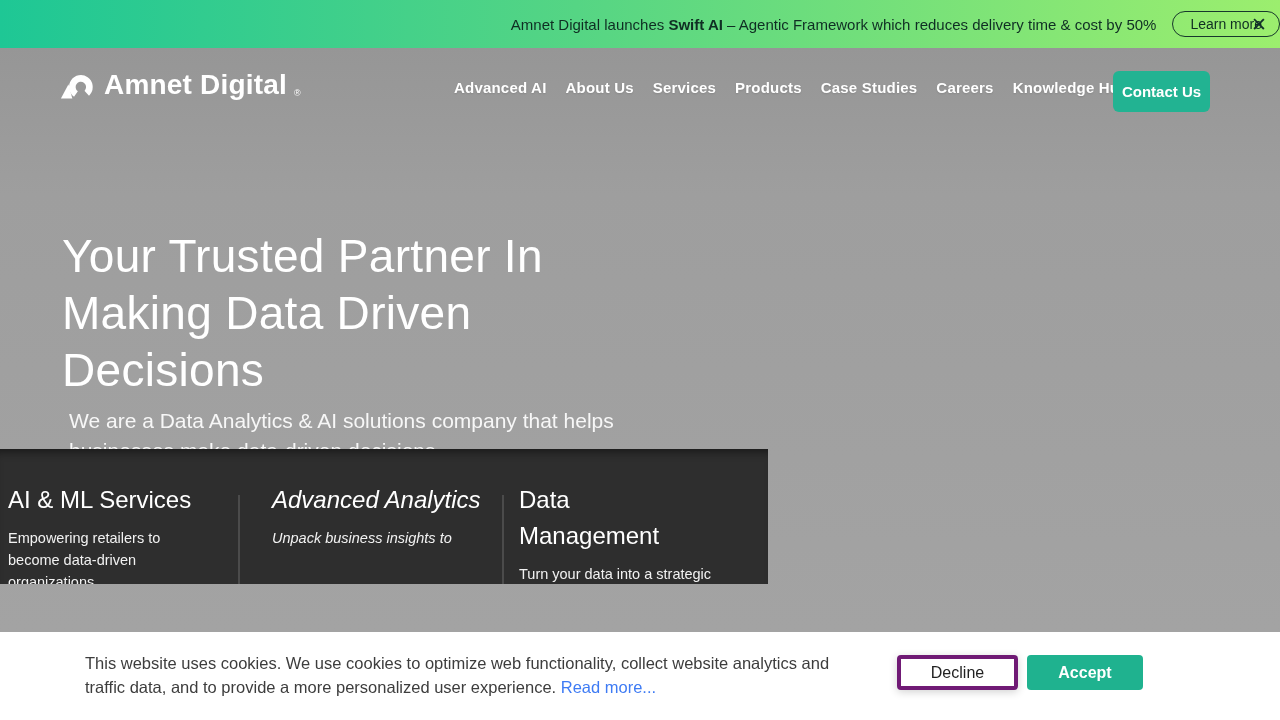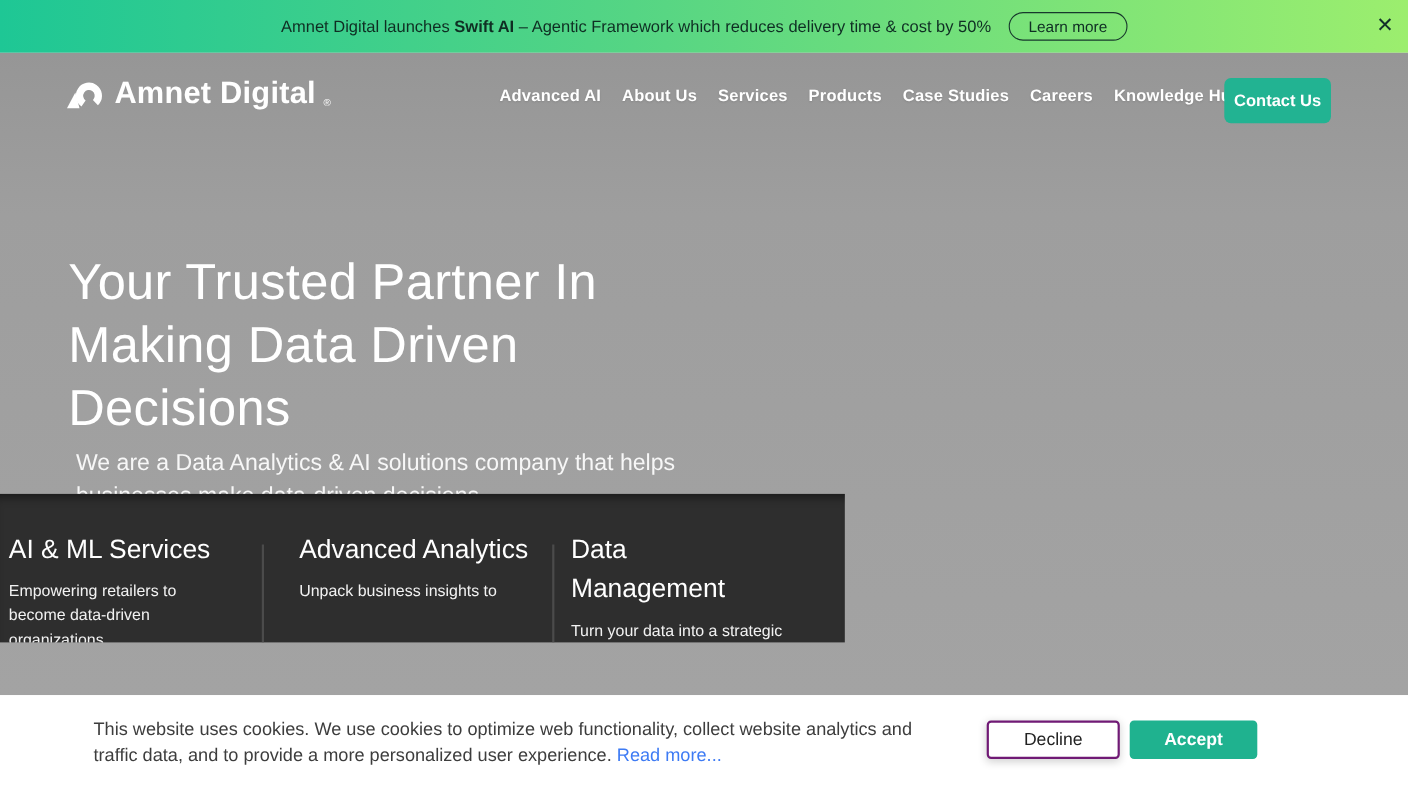--- a/index.html
+++ b/index.html
@@ -7,21 +7,21 @@
   body {
     position:relative; overflow:hidden; background:#fff;
     font-family:"Liberation Sans", sans-serif;
     -webkit-font-smoothing:antialiased;
   }
 
   
   .banner {
     position:absolute; top:0; left:0; width:1280px; height:48px;
     background:linear-gradient(90deg,#1ec795 0%,#55d584 45%,#9cee6e 100%);
-    display:flex; align-items:center; justify-content:center; gap:16px;
+    display:flex; align-items:center; justify-content:flex-end; gap:16px;
     color:#0f2e23; font-size:15px;
   }
   .banner-text b { font-weight:700; }
   .learn-more-btn {
     background:transparent; border:1.5px solid #17382c; border-radius:16px;
     padding:4px 17px; font-size:14px; color:#0f2e23; cursor:pointer;
     font-family:inherit; white-space:nowrap;
   }
   .banner-close {
     position:absolute; right:13px; top:50%; transform:translateY(-50%);
@@ -65,21 +65,21 @@
   }
 
   
   .mega {
     position:absolute; left:0; top:449px; width:768px; height:135px;
     background:#2e2e2e; overflow:hidden; display:flex; z-index:2;
     box-shadow:inset 0 9px 9px -6px rgba(0,0,0,.45);
   }
   .mega-col { position:relative; }
   .mega-col.c1 { width:238px; padding:33px 40px 0 8px; }
-  .mega-col.c2 { width:264px; padding:33px 20px 0 34px; }
+  .mega-col.c2 { width:264px; padding:33px 20px 0 34px;font-style:italic; }
   .mega-col.c3 { width:266px; padding:33px 10px 0 17px; }
   .menu-title { color:#fff; font-size:24px; line-height:36px; font-weight:500; }
   .c1 .menu-title { white-space:nowrap; }
   .c2 .menu-title { max-width:215px; }
   .c3 .menu-title { max-width:180px; }
   .menu-desc { margin-top:9px; color:#f2f2f2; font-size:14.5px; line-height:22px; }
   .mega-divider { position:absolute; top:46px; bottom:0; width:2px; background:#4b4b4b; }
   .mega-divider.d1 { left:238px; }
   .mega-divider.d2 { left:502px; }
 
@@ -88,21 +88,21 @@
     position:absolute; left:0; top:632px; width:1280px; height:88px;
     background:#fff; z-index:10;
   }
   .cookie-text {
     position:absolute; left:85px; top:19px; width:760px;
     color:#3d3d3d; font-size:16.5px; line-height:24px;
   }
   .read-more { color:#3e7bf4; cursor:pointer; text-decoration:none; }
   .decline-btn {
     position:absolute; left:897px; top:23px; width:121px; height:35px;
-    background:#fff; border:2px solid #701a75; border-radius:4px;
+    background:#fff; border:4px solid #701a75; border-radius:4px;
     font-size:16px; color:#222; cursor:pointer; font-family:inherit;
     box-shadow:0 2px 8px rgba(0,0,0,.18);
   }
   .accept-btn {
     position:absolute; left:1027px; top:23px; width:116px; height:35px;
     background:#1fb28f; border:none; border-radius:4px;
     font-size:16px; font-weight:700; color:#fff; cursor:pointer; font-family:inherit;
   }
 </style>
 </head>

